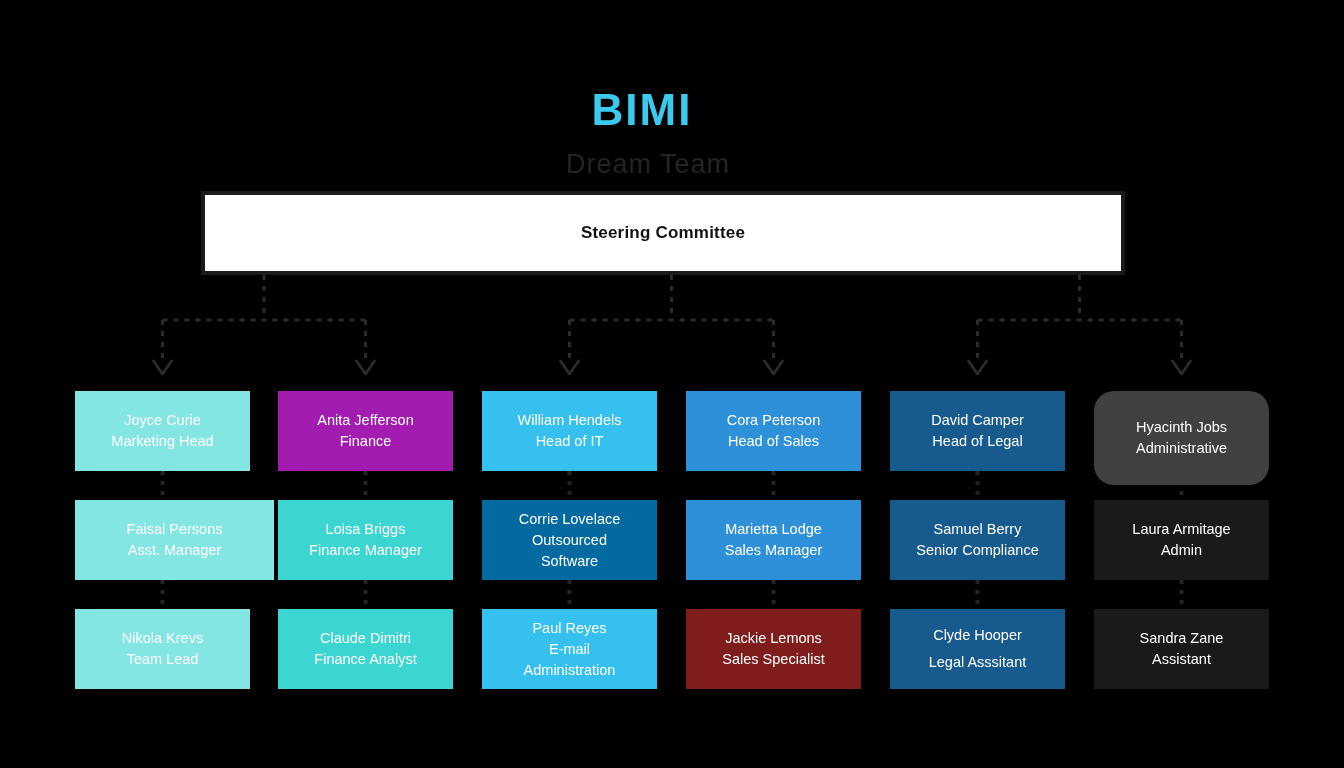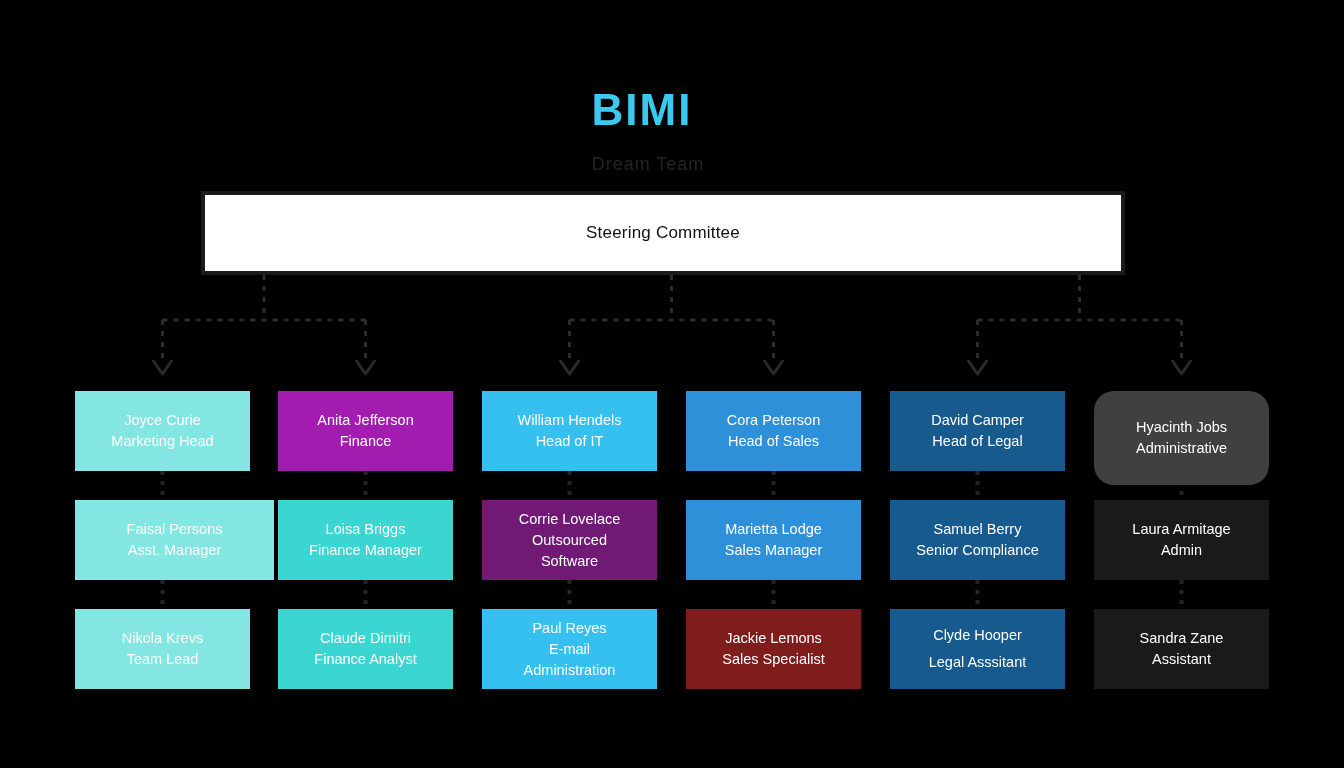--- a/index.html
+++ b/index.html
@@ -35,21 +35,21 @@
     letter-spacing: 2px;
     color: #3CC9F0;
     line-height: 52px;
   }
   .org-subtitle {
     position: absolute;
     left: 0;
     top: 147px;
     width: 1296px;
     text-align: center;
-    font-size: 18px;
+    font-size: 27px;
     font-weight: 400;
     letter-spacing: 1px;
     color: #242424;
     line-height: 34px;
   }
 
   
   .root-box {
     position: absolute;
     left: 201px;
@@ -59,21 +59,21 @@
     background: #ffffff;
     border: 4px solid #1b1b1b;
     box-sizing: border-box;
     display: flex;
     align-items: center;
     justify-content: center;
   }
   .root-box-label {
     color: #121212;
     font-size: 17px;
-    font-weight: 400;
+    font-weight: 700;
     letter-spacing: 0.2px;
   }
 
   
   #connectors {
     position: absolute;
     left: 0;
     top: 0;
     width: 1344px;
     height: 768px;
@@ -188,21 +188,21 @@
         <div class="card-line">Finance Manager</div>
       </div>
       <div class="card" style="left: 278px; top: 609px; width: 175px; height: 80px; background: rgb(59, 214, 210);">
         <div class="card-line">Claude Dimitri</div>
         <div class="card-line">Finance Analyst</div>
       </div>
       <div class="card" style="left: 482px; top: 391px; width: 175px; height: 80px; background: rgb(54, 192, 240);">
         <div class="card-line">William Hendels</div>
         <div class="card-line">Head of IT</div>
       </div>
-      <div class="card" style="left: 482px; top: 500px; width: 175px; height: 80px; background: #701a75;">
+      <div class="card" style="left: 482px; top: 500px; width: 175px; height: 80px; background: #0369a1;">
         <div class="card-line">Corrie Lovelace</div>
         <div class="card-line">Outsourced</div>
         <div class="card-line">Software</div>
       </div>
       <div class="card" style="left: 482px; top: 609px; width: 175px; height: 80px; background: rgb(54, 192, 240);">
         <div class="card-line">Paul Reyes</div>
         <div class="card-line">E-mail</div>
         <div class="card-line">Administration</div>
       </div>
       <div class="card" style="left: 686px; top: 391px; width: 175px; height: 80px; background: rgb(46, 144, 217);">

